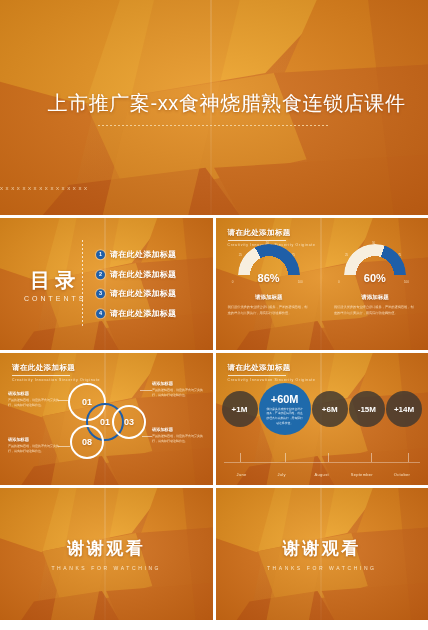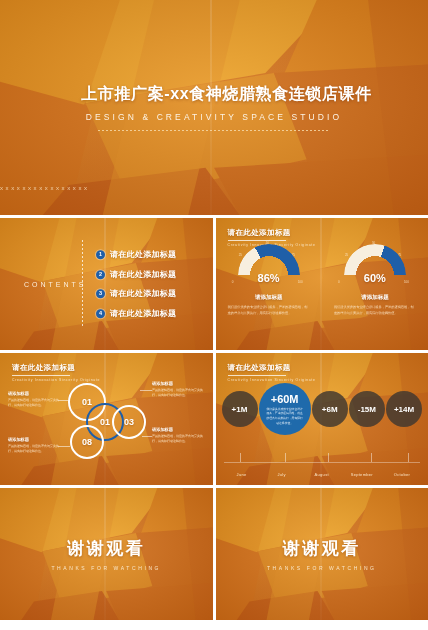--- a/index.html
+++ b/index.html
@@ -52,21 +52,21 @@
           background: radial-gradient(ellipse at 50% 45%, rgba(255,255,255,.10), rgba(120,50,5,.28) 100%); }
 
   
   .hero-wrap {
     position: absolute; inset: 0;
     display: flex; flex-direction: column;
     align-items: center; justify-content: center;
     color: #fff; text-align: center;
   }
   .hero-title {
-    font-size: 16px; font-weight: 700; letter-spacing: .6px;
+    font-size: 20px; font-weight: 400; letter-spacing: .6px;
     color: #ffffff; text-shadow: 0 1px 3px rgba(110,45,0,.45);
     white-space: nowrap;
     margin-left: 25px;
   }
   .hero-sub {
     margin-top: 7px;
     font-size: 8.5px; letter-spacing: 3.1px; font-weight: 400;
     color: #fdf3e4; white-space: nowrap;
   }
   .hero-rule {
@@ -217,21 +217,20 @@
           <i class="p6"></i>
           <i class="p7"></i>
         <i class="p8"></i>
           <i class="p9"></i>
           <i class="p10"></i>
         <div class="fold"></div>
         <div class="vignette"></div>
       </div>
       <div class="hero-wrap">
         <div class="hero-title">上市推广案-xx食神烧腊熟食连锁店课件</div>
-        <div class="hero-sub">DESIGN &amp; CREATIVITY SPACE STUDIO</div>
         <div class="hero-rule"></div>
       </div>
       <div class="hero-foot">xxxxxxxxxxxxxxxx</div>
     </div>
   </div>
 
   <div class="row row-std">
 
     <div class="slide half">
       <div class="poly">
@@ -243,20 +242,21 @@
           <i class="p5"></i>
           <i class="p6"></i>
           <i class="p7"></i>
         <i class="p8"></i>
           <i class="p9"></i>
           <i class="p10"></i>
         <div class="fold"></div>
         <div class="vignette"></div>
       </div>
       <div class="toc-left">
+        <div class="cn">目录</div>
         <div class="en">CONTENTS</div>
       </div>
       <div class="toc-div"></div>
       <div class="toc-list">
         <div class="toc-item">
           <span class="toc-num">1</span>
           <span class="toc-txt">请在此处添加标题</span>
         </div>
         <div class="toc-item">
           <span class="toc-num">2</span>

